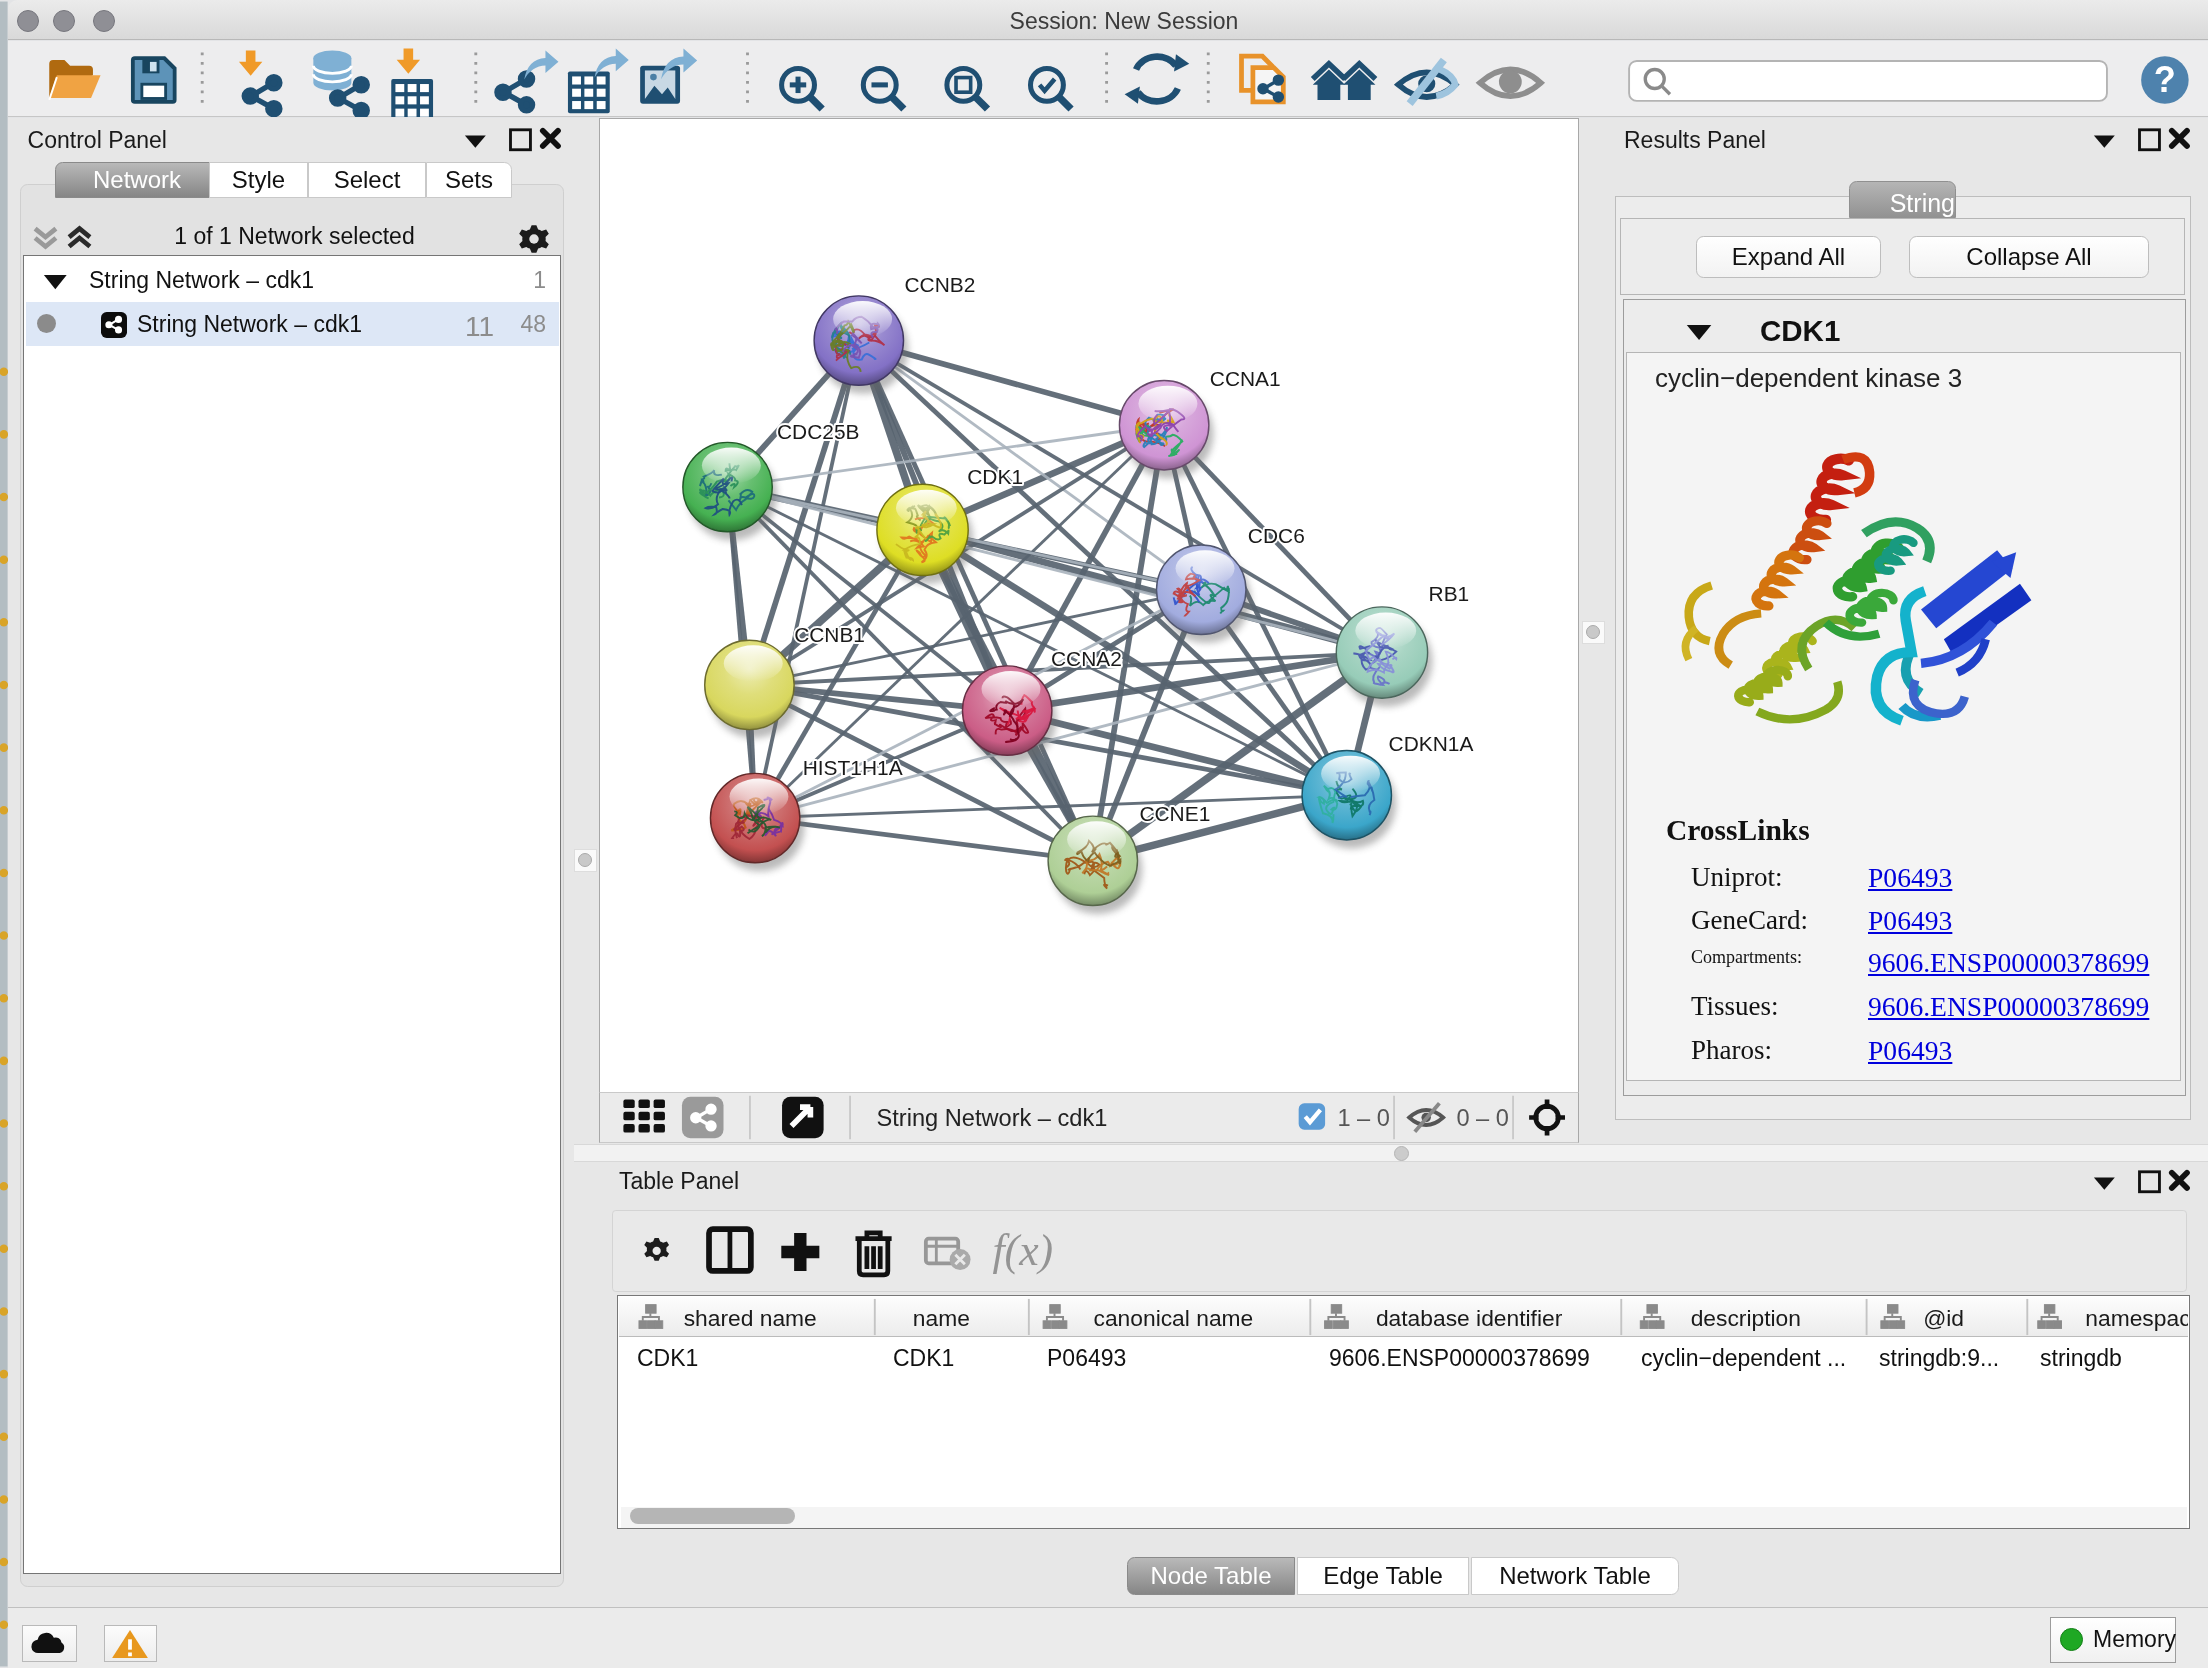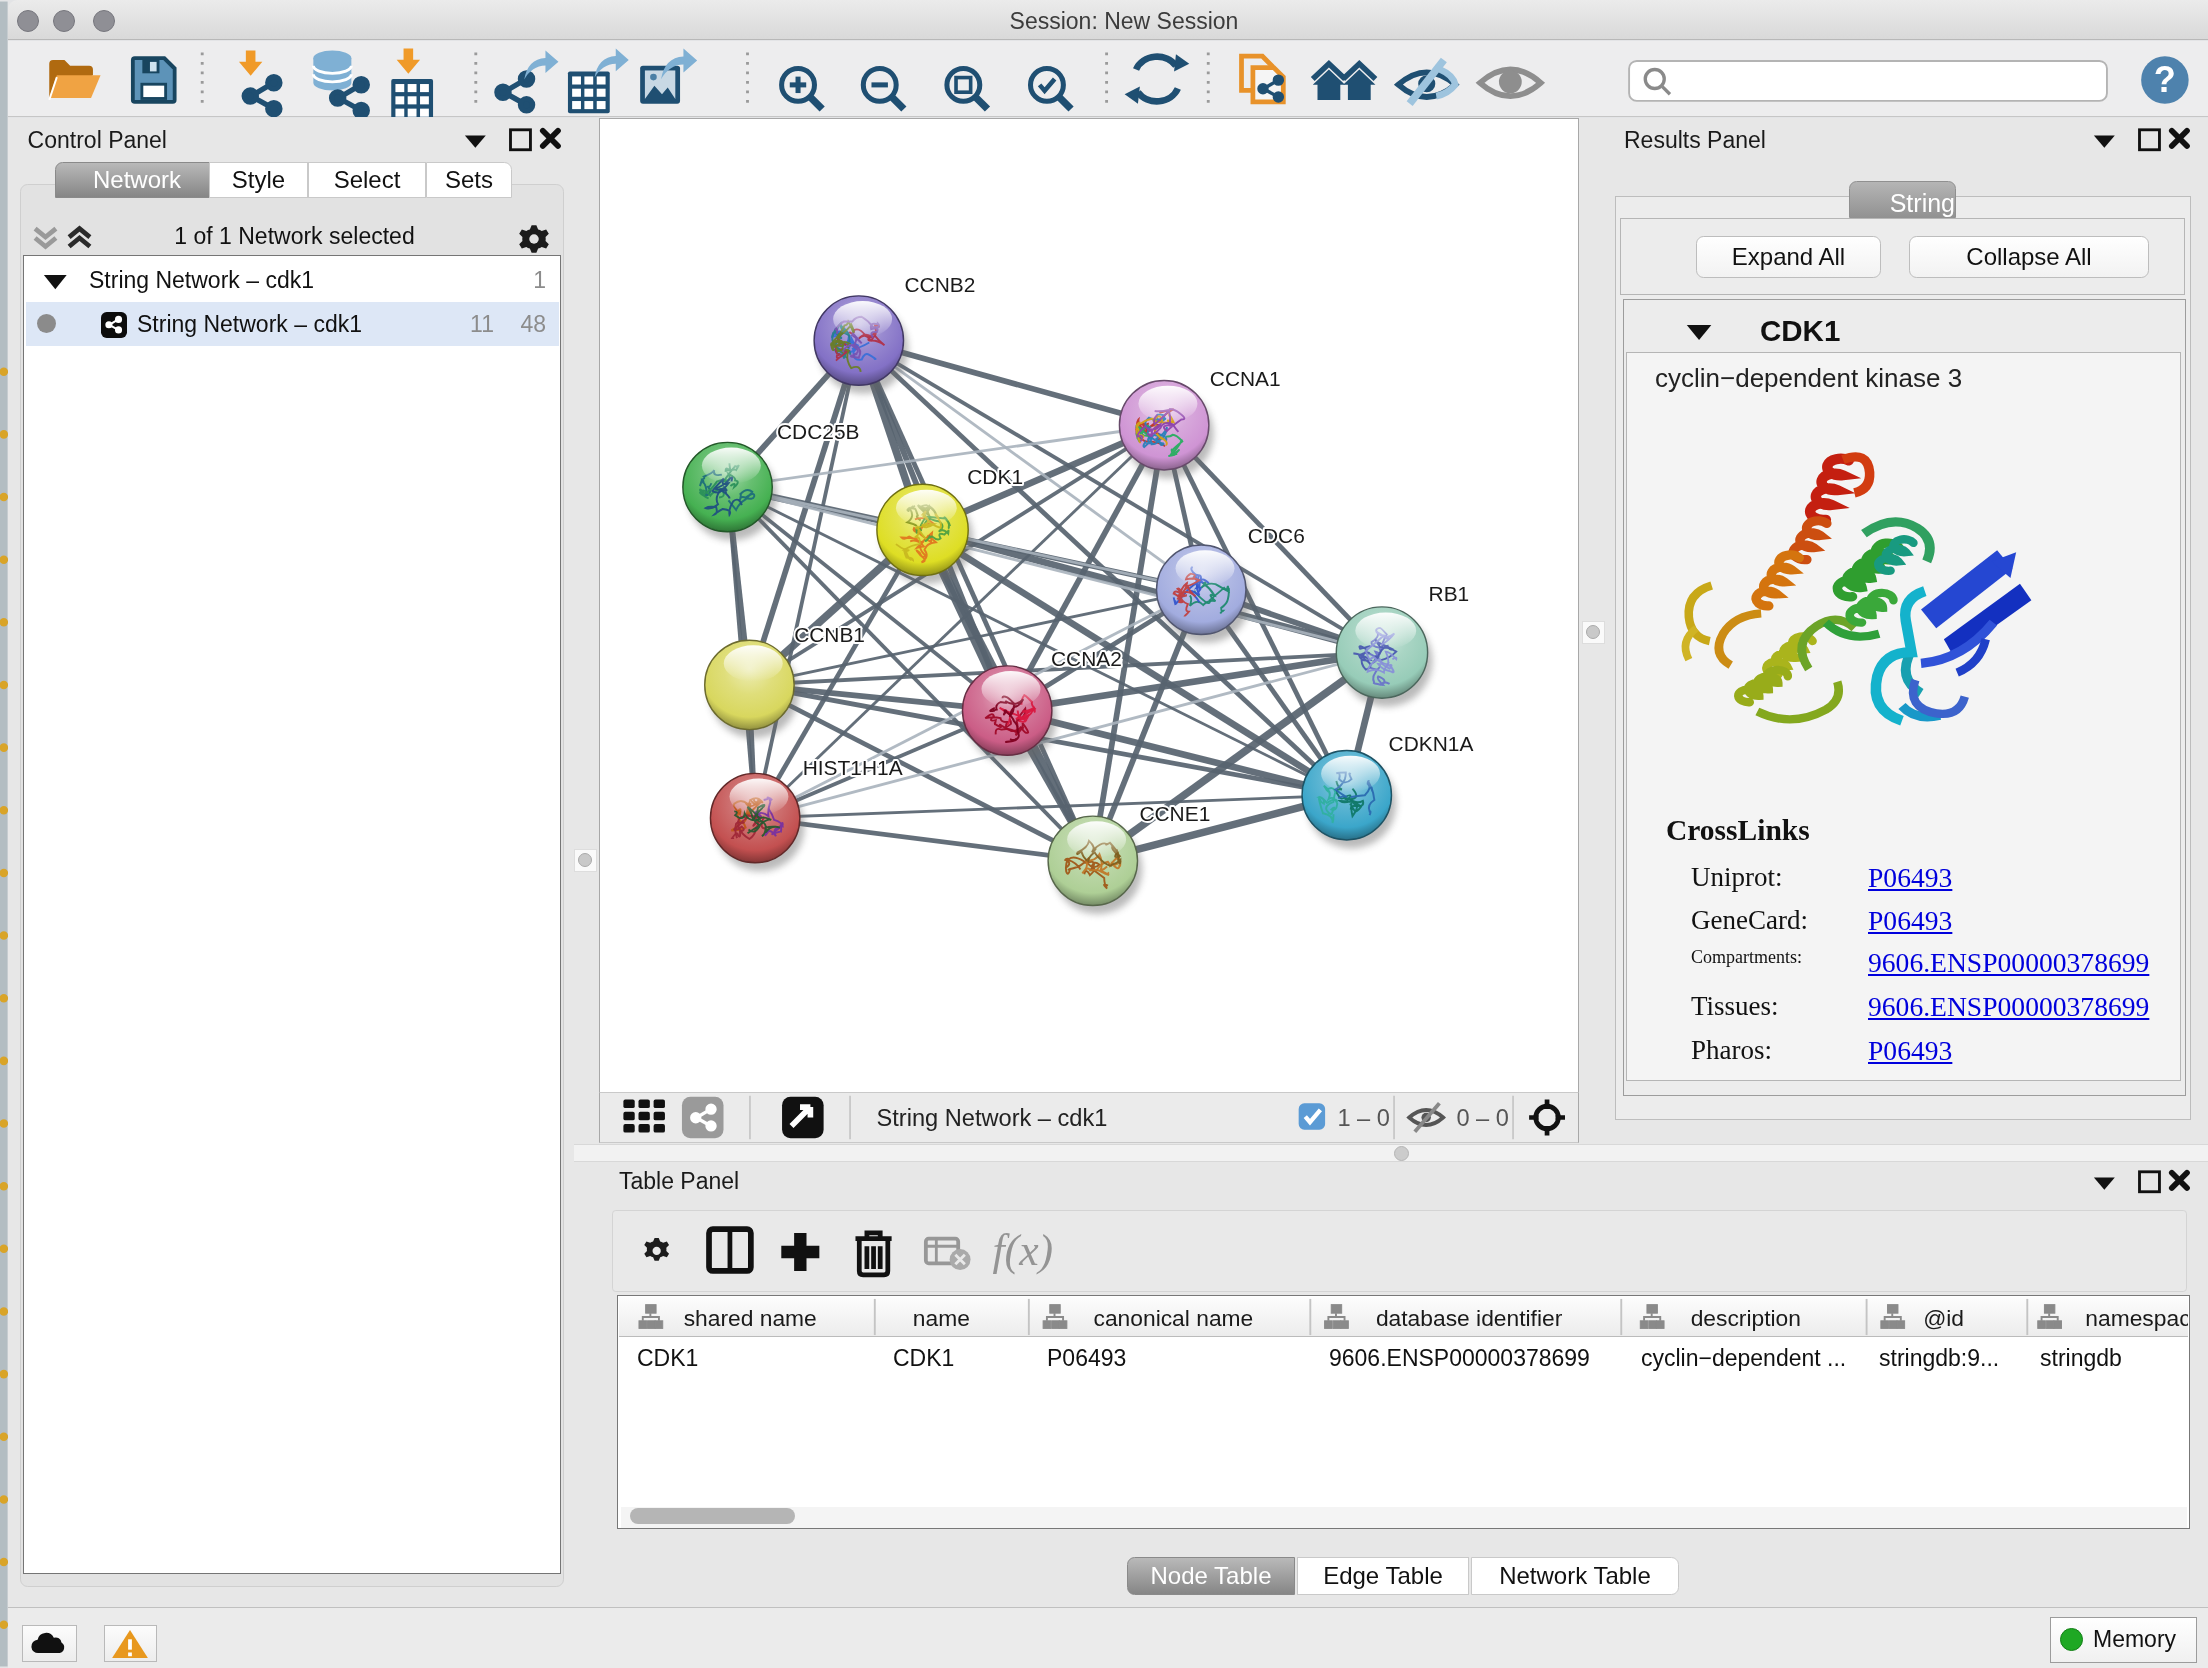--- a/index.html
+++ b/index.html
@@ -236,21 +236,21 @@
 <svg class="abs" style="left:101px;top:312px" width="26" height="26" viewBox="0 0 27 27">
     <g stroke="#fff" stroke-width="2.2" fill="#fff">
       <line x1="17.5" y1="8.0" x2="8.6" y2="13.3"></line>
       <line x1="8.6" y1="13.3" x2="17.5" y2="18.3"></line>
       <circle cx="18.2" cy="7.7" r="2.6"></circle>
       <circle cx="8.2" cy="13.3" r="2.6"></circle>
       <circle cx="18.2" cy="18.6" r="2.6"></circle>
     </g>
   </svg>
 <div class="abs" style="left:137px;top:311px;font-size:23px;color:#111">String Network – cdk1</div>
-<div class="abs" style="left:433px;top:311px;width:61px;text-align:right;font-size:23px;color:#8c8c8c">11</div>
+<div class="abs" style="left:433px;top:311px;width:61px;text-align:right;font-size:28px;color:#8c8c8c">11</div>
 <div class="abs" style="left:485px;top:311px;width:61px;text-align:right;font-size:23px;color:#8c8c8c">48</div>
 <div class="abs" style="left:599px;top:118px;width:980px;height:974px;background:#fff;border:1px solid #a8a8a8;border-bottom:none"></div>
 <svg class="abs" style="left:599px;top:118px" width="980" height="974" viewBox="0 0 1030 1024">
     <defs>
       <radialGradient id="gCCNB2" cx="50%" cy="32%" r="72%">
         <stop offset="0%" stop-color="#c7bfe5"></stop>
         <stop offset="40%" stop-color="#998ad0"></stop>
         <stop offset="75%" stop-color="#8371c6"></stop>
         <stop offset="100%" stop-color="#4b4172"></stop>
       </radialGradient>
@@ -698,14 +698,14 @@
 <div class="abs" style="left:22px;top:1625px;width:55px;height:37px;background:linear-gradient(#fcfcfc,#ededed);border:1px solid #b9b9b9"></div>
 <svg class="abs" style="left:28.5px;top:1632px" width="42" height="25" viewBox="0 0 44 26">
     <path d="M10 22 a7 7 0 0 1 -1 -14 a9 9 0 0 1 17 -2 a6 6 0 0 1 8 5 a6 6 0 0 1 -2 11 Z" fill="#111"></path>
   </svg>
 <div class="abs" style="left:104px;top:1625px;width:53px;height:37px;background:linear-gradient(#fcfcfc,#ededed);border:1px solid #b9b9b9"></div>
 <svg class="abs" style="left:110px;top:1628px" width="40" height="32" viewBox="0 0 42 34">
     <path d="M21 2 L40 32 L2 32 Z" fill="#e8981e"></path>
     <rect x="19" y="12" width="4" height="11" fill="#fff"></rect>
     <rect x="19" y="26" width="4" height="4" fill="#fff"></rect>
   </svg>
-<div class="abs" style="left:2050px;top:1617px;width:147px;height:46px;background:linear-gradient(#ffffff,#f0f0f0);border:1.9px solid #9c9c9c;font-size:23px;color:#111;line-height:42px;padding-left:42px">Memory</div>
+<div class="abs" style="left:2050px;top:1617px;width:126px;height:46px;background:linear-gradient(#ffffff,#f0f0f0);border:1.9px solid #9c9c9c;font-size:23px;color:#111;line-height:42px;padding-left:42px">Memory</div>
 <div class="abs" style="left:2060px;top:1628px;width:23px;height:23px;border-radius:50%;background:#1fa824;border:1px solid #128016"></div>
 
 </body></html>

